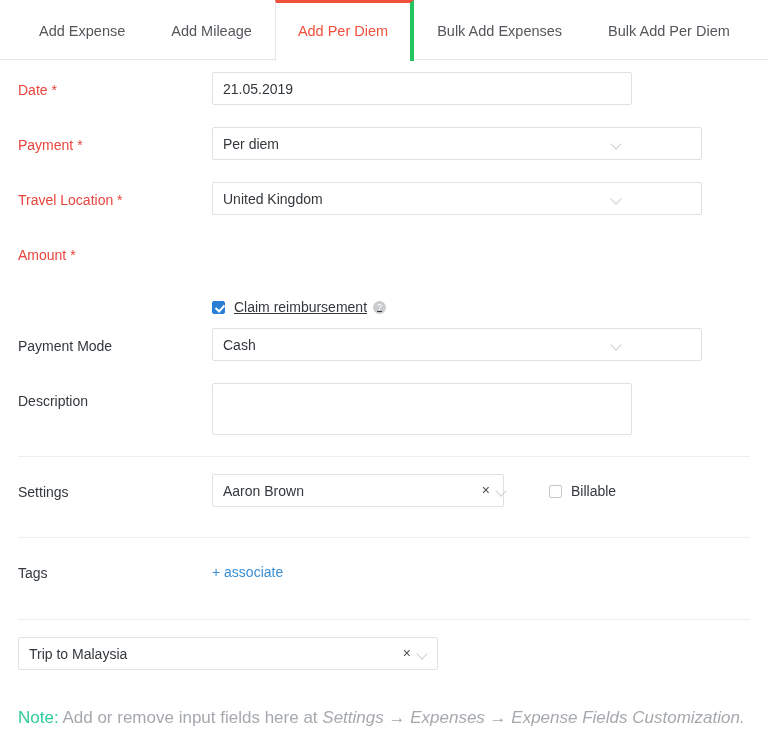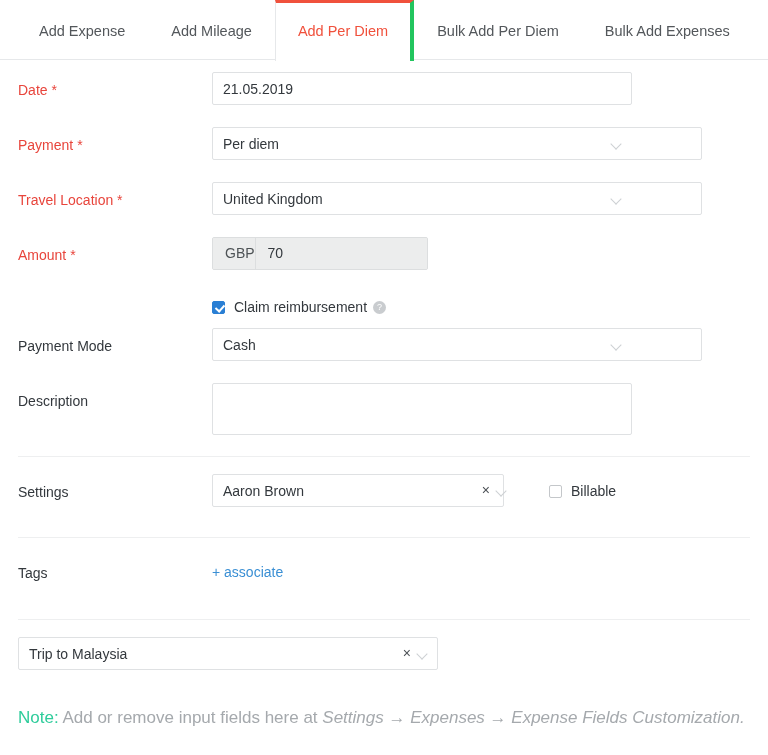--- a/index.html
+++ b/index.html
@@ -135,20 +135,21 @@
     outline: none;
     font-family: "Liberation Sans", sans-serif;
   }
 
   
   .check-row {
     display: flex;
     align-items: center;
     padding: 0 18px 0 212px;
     height: 34px;
+    text-decoration: underline;
   }
   .cbox {
     width: 13px; height: 13px;
     border-radius: 2px;
     border: 1px solid #2a7fd4;
     background: #2a7fd4;
     position: relative;
     display: inline-block;
     flex: 0 0 13px;
     cursor: pointer;
@@ -260,24 +261,24 @@
   <div class="tab">
     <span>Add Expense</span>
   </div>
   <div class="tab">
     <span>Add Mileage</span>
   </div>
   <div class="tab active">
     <span>Add Per Diem</span>
   </div>
   <div class="tab">
+    <span>Bulk Add Expenses</span>
+  </div>
+  <div class="tab">
     <span>Bulk Add Per Diem</span>
-  </div>
-  <div class="tab">
-    <span>Bulk Add Expenses</span>
   </div>
 </div>
 
 <div class="form">
 
   <div class="row" style="margin-top:12px;">
     <div class="row-label req">
       <span>Date</span><span class="req-star"> *</span>
     </div>
     <div class="row-field">
@@ -305,26 +306,20 @@
       <div class="select-wrap">
         <input class="input" type="text" readonly="" value="United Kingdom" style="">
         <span class="chev"></span>
       </div>
     </div>
   </div>
 
   <div class="row" style="margin-top:11px;">
     <div class="row-label req">
       <span>Amount</span><span class="req-star"> *</span>
-    </div>
-    <div class="row-field">
-      <div class="amount-group">
-        <div class="amount-cur">GBP</div>
-        <input class="amount-val" type="text" readonly="" value="70" style="">
-      </div>
     </div>
   </div>
 
   <div class="check-row" style="margin-top:9px;">
     <span class="cbox"></span>
     <span class="check-label">Claim reimbursement</span>
     <span class="help-icon">?</span>
   </div>
 
   <div class="row" style="margin-top:4px;">

